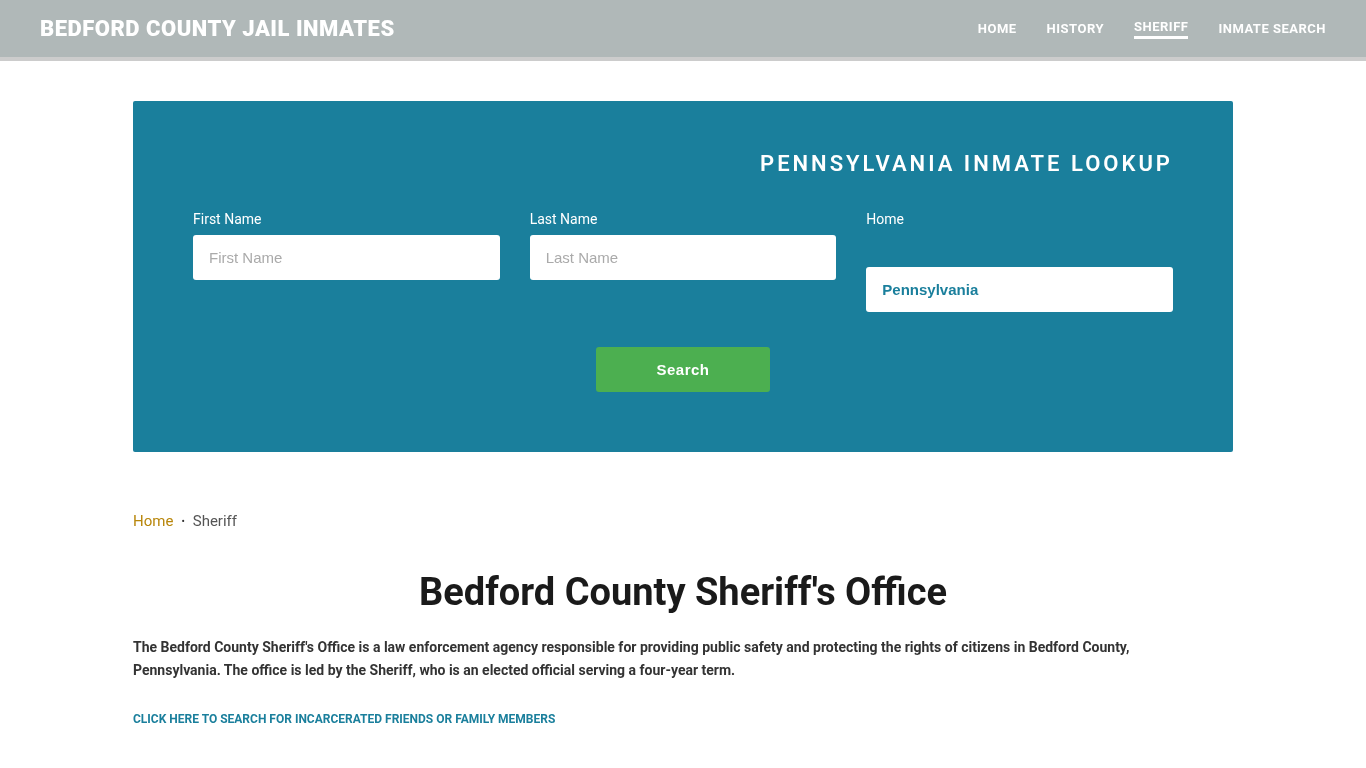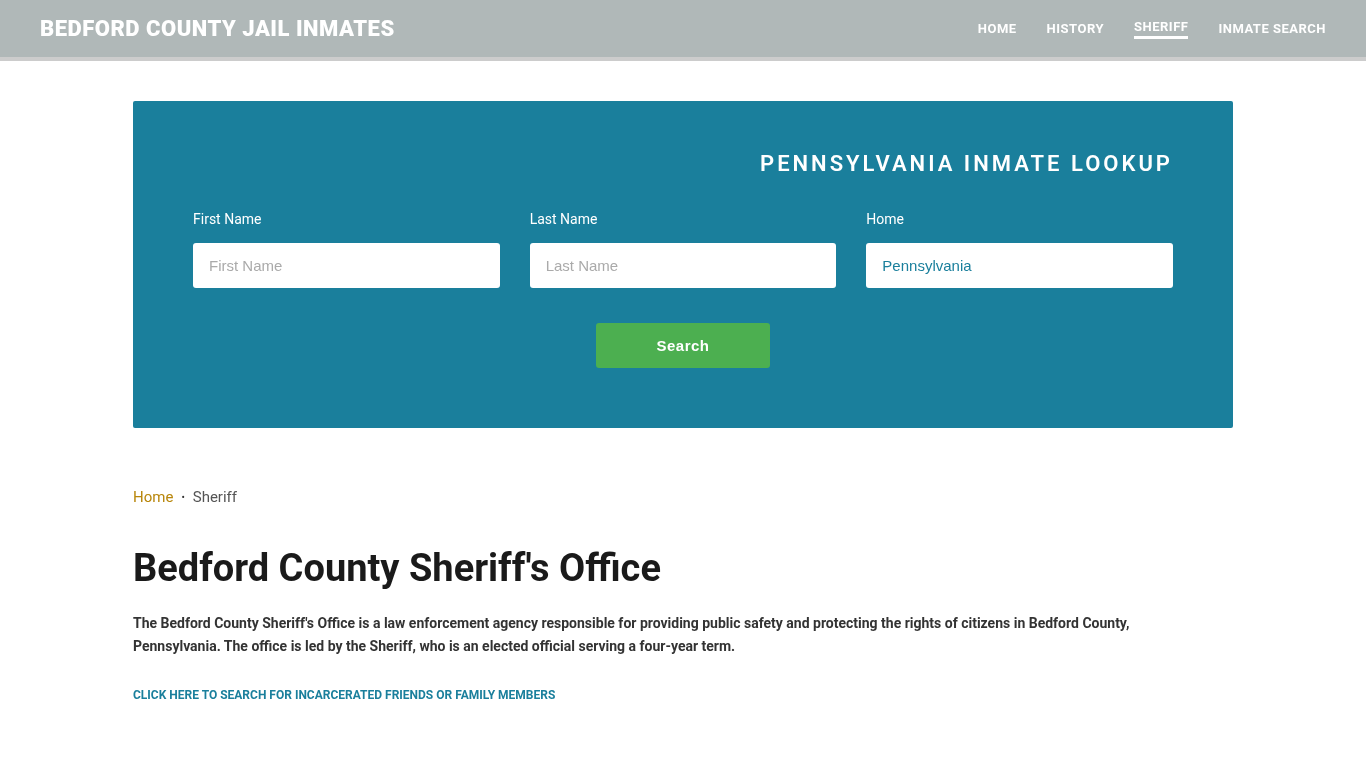--- a/index.html
+++ b/index.html
@@ -84,21 +84,21 @@
     .search-fields {
       display: flex;
       gap: 30px;
       margin-bottom: 35px;
     }
 
     .field-group {
       flex: 1;
       display: flex;
       flex-direction: column;
-      gap: 16px;
+      gap: 8px;
     }
 
     .field-label {
       color: #fff;
       font-size: 14px;
       font-weight: 400;
     }
 
     .field-input {
       padding: 14px 16px;
@@ -110,21 +110,22 @@
       outline: none;
       width: 100%;
     }
 
     .field-input::placeholder {
       color: #aaa;
     }
 
     .field-input.state-value {
       color: #1a7f9c;
-      font-weight: 400;
+      font-weight: 700;
+      margin-top: 32px;
     }
 
     .search-btn-wrapper {
       display: flex;
       justify-content: center;
     }
 
     .search-button {
       background: #4caf50;
       color: #fff;
@@ -168,20 +169,21 @@
       color: #555;
     }
 
     
     .page-heading {
       font-size: 38px;
       font-weight: 700;
       color: #1a1a1a;
       margin-bottom: 20px;
       line-height: 1.2;
+      text-align: center;
     }
 
     .disclaimer-text {
       font-size: 14px;
       font-weight: 700;
       color: #333;
       margin-bottom: 20px;
     }
 
     .description-text {

